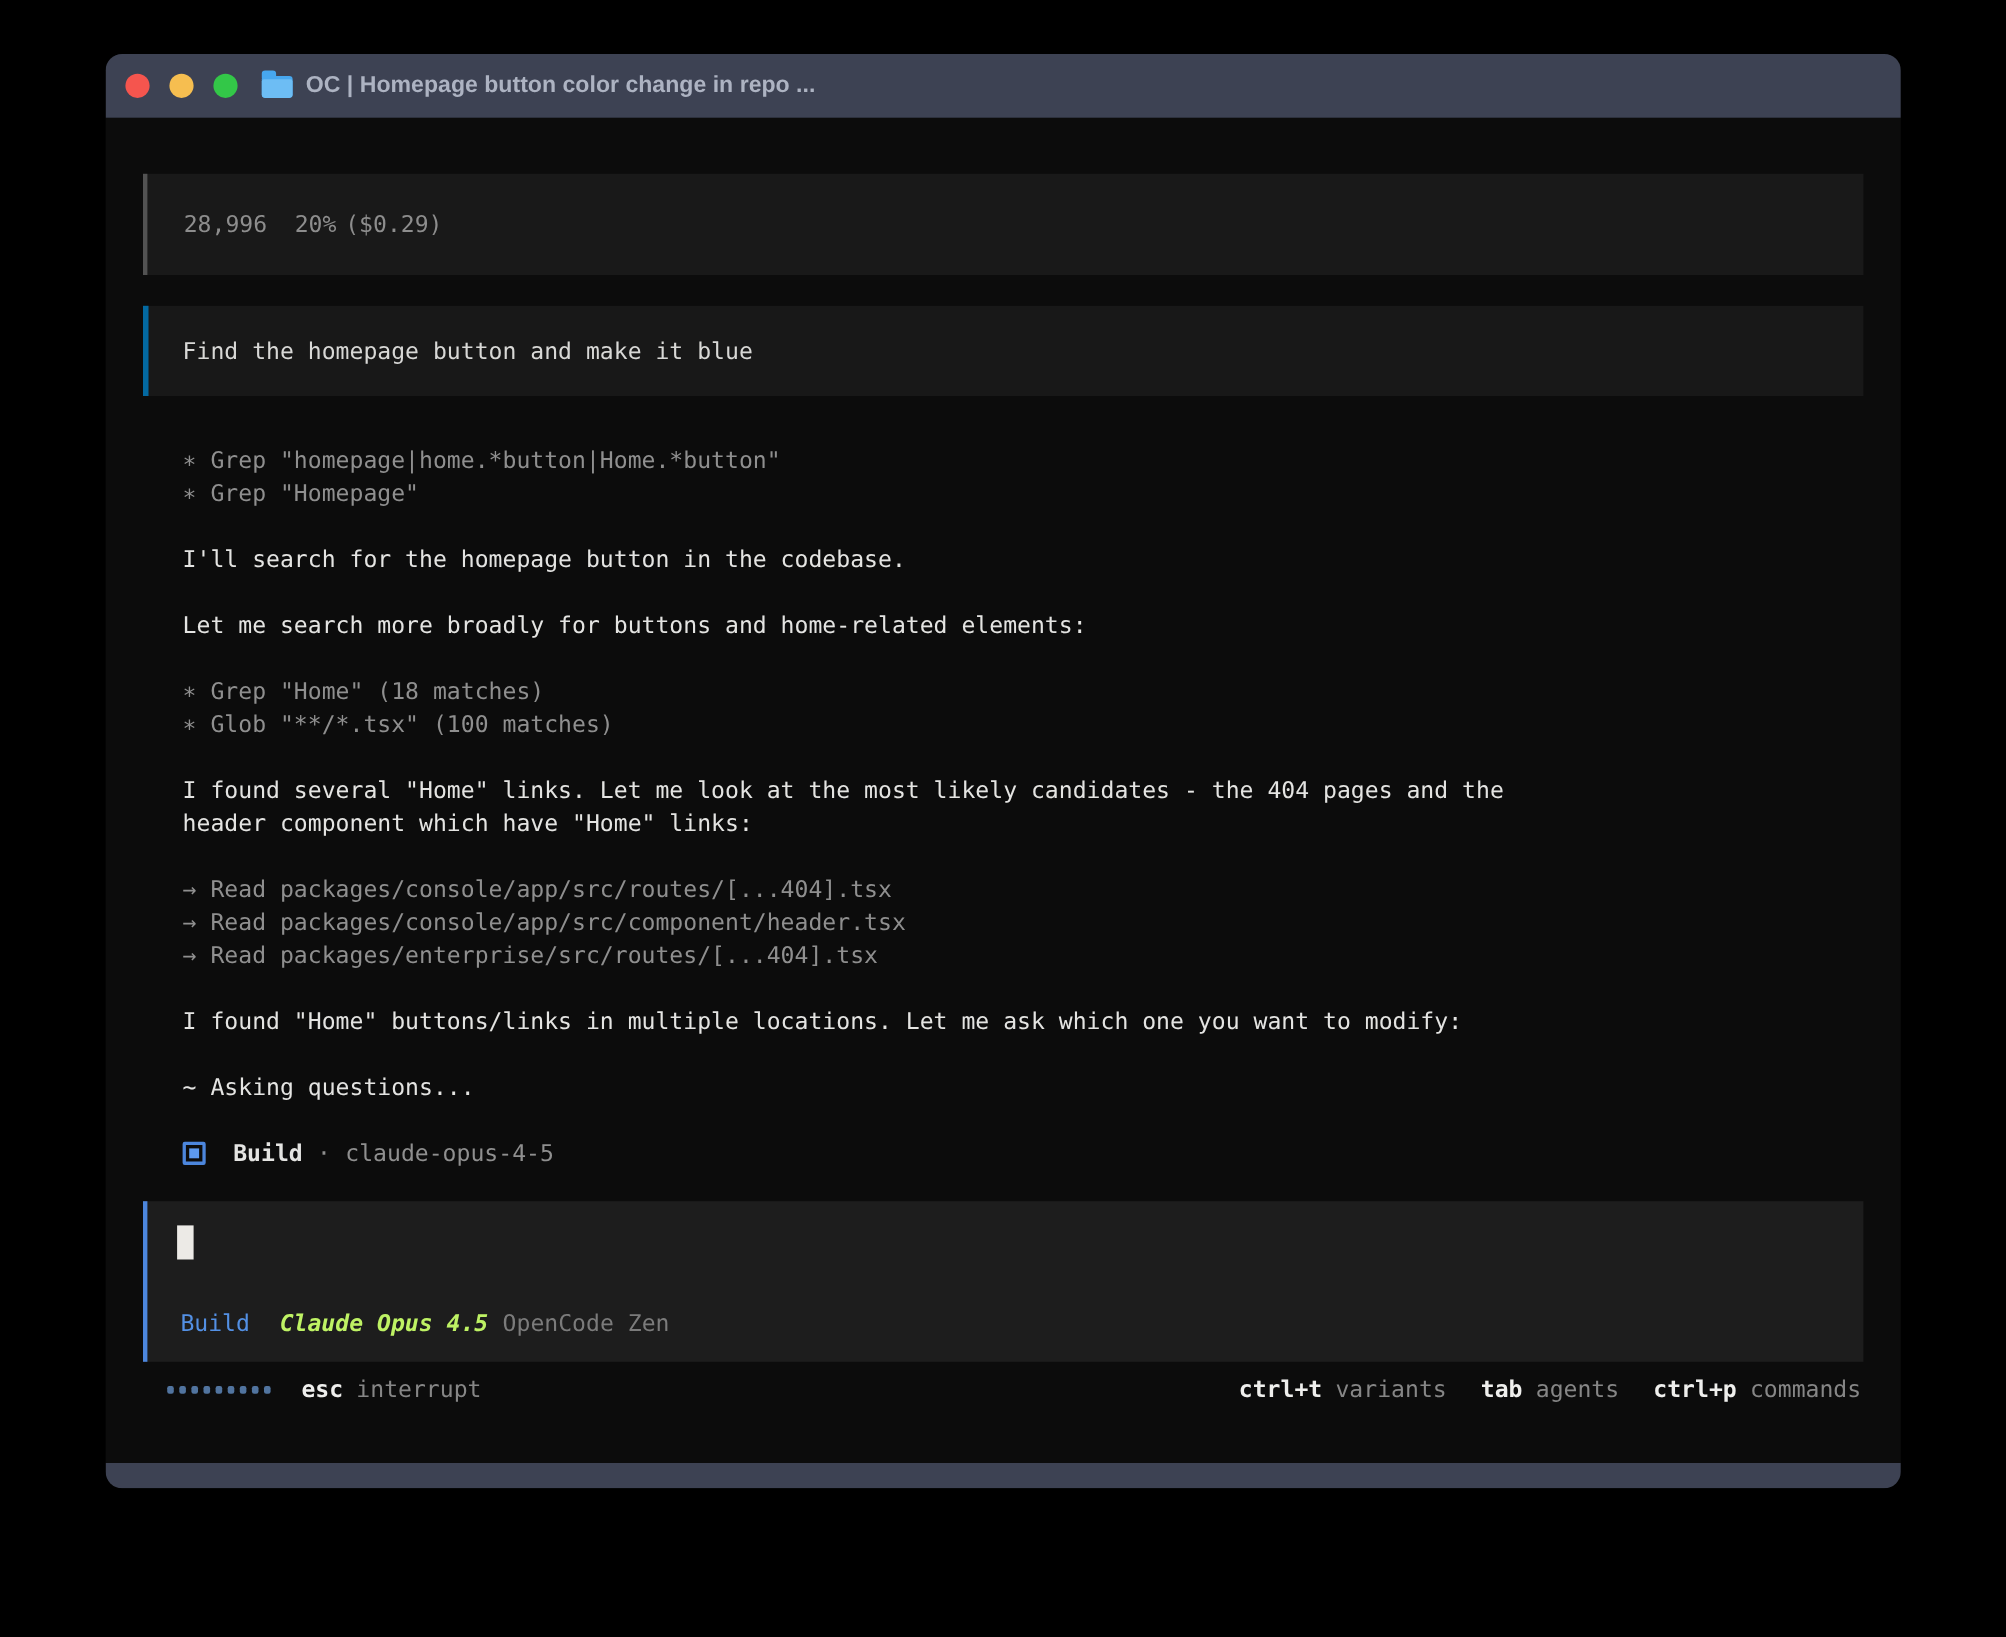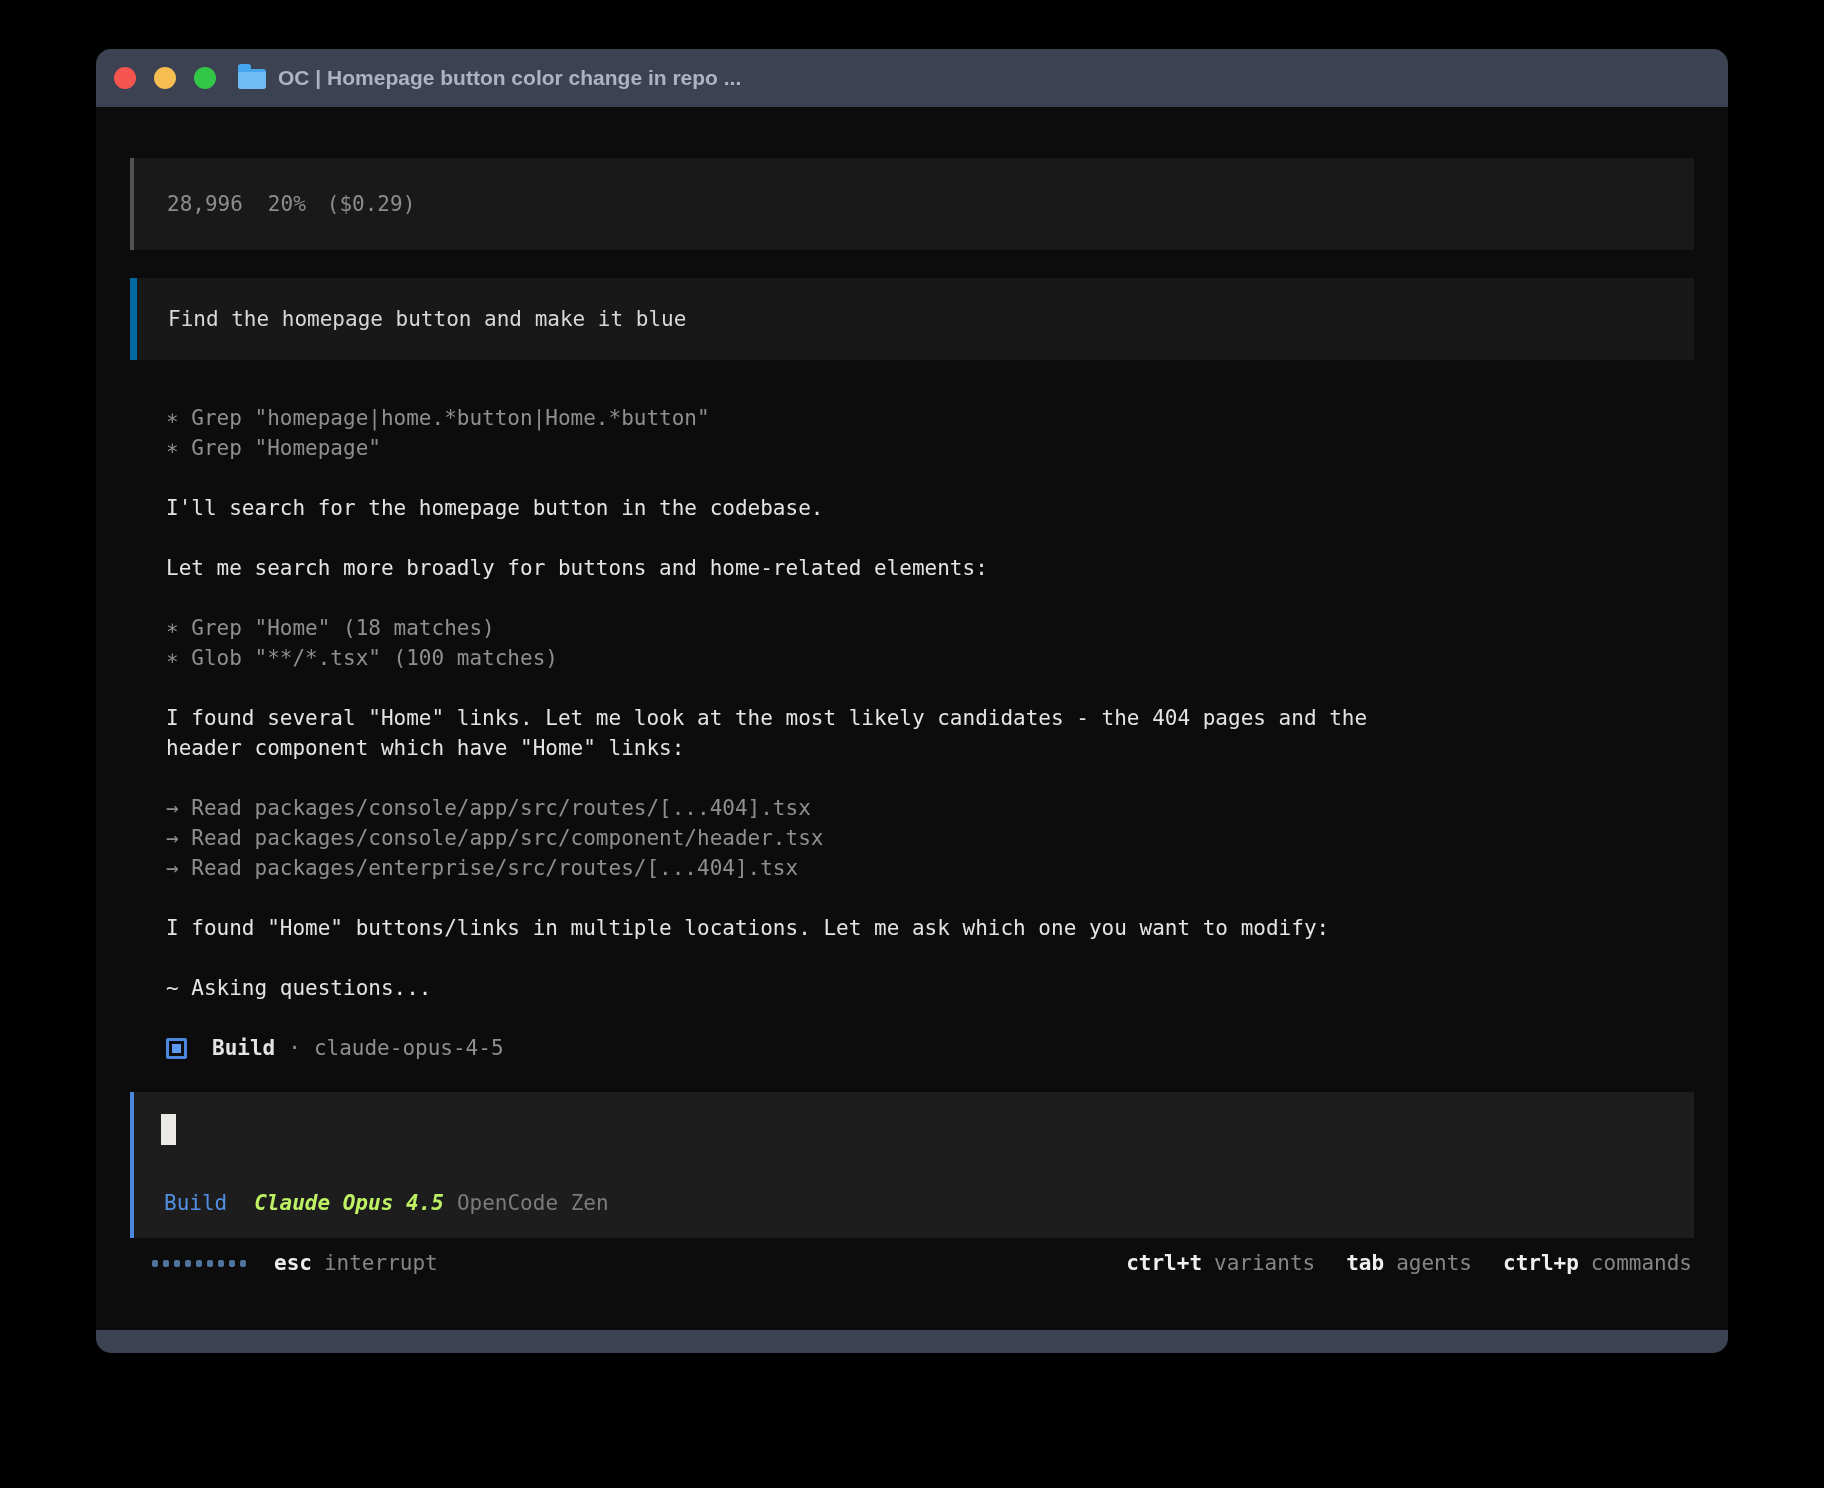--- a/index.html
+++ b/index.html
@@ -62,26 +62,26 @@
   .session-header {
     margin-top: 51px; height: 92px;
     background: #191919;
     border-left: 4px solid #525252;
     display: flex; align-items: center; justify-content: space-between;
     padding: 0 34px 0 33px;
   }
   .sh-title { font-size: 21px; font-weight: bold; color: #ececea; white-space: nowrap; }
   .sh-stats { font-size: 21px; color: #8d8d8d; white-space: nowrap; }
   .sh-stats .tok { margin-right: 25px; }
-  .sh-stats .pct { margin-right: 21px; }
+  .sh-stats .pct { margin-right: 8px; }
 
   .user-msg {
     margin-top: 28px; height: 82px;
     background: #181818;
-    border-left: 7px solid #0369a1;
+    border-left: 5px solid #0369a1;
     display: flex; align-items: center;
     padding-left: 31px;
     font-size: 21px; color: #d8d8d6;
   }
 
   .chat { margin-top: 43px; padding-left: 36px; }
   .chat .para { font-size: 21px; line-height: 30px; margin-bottom: 30px; max-width: 1240px; }
   .chat .white { color: #e4e4e2; }
   .chat .gray  { color: #8f8f8f; }
   .chat .gray div { white-space: nowrap; }

